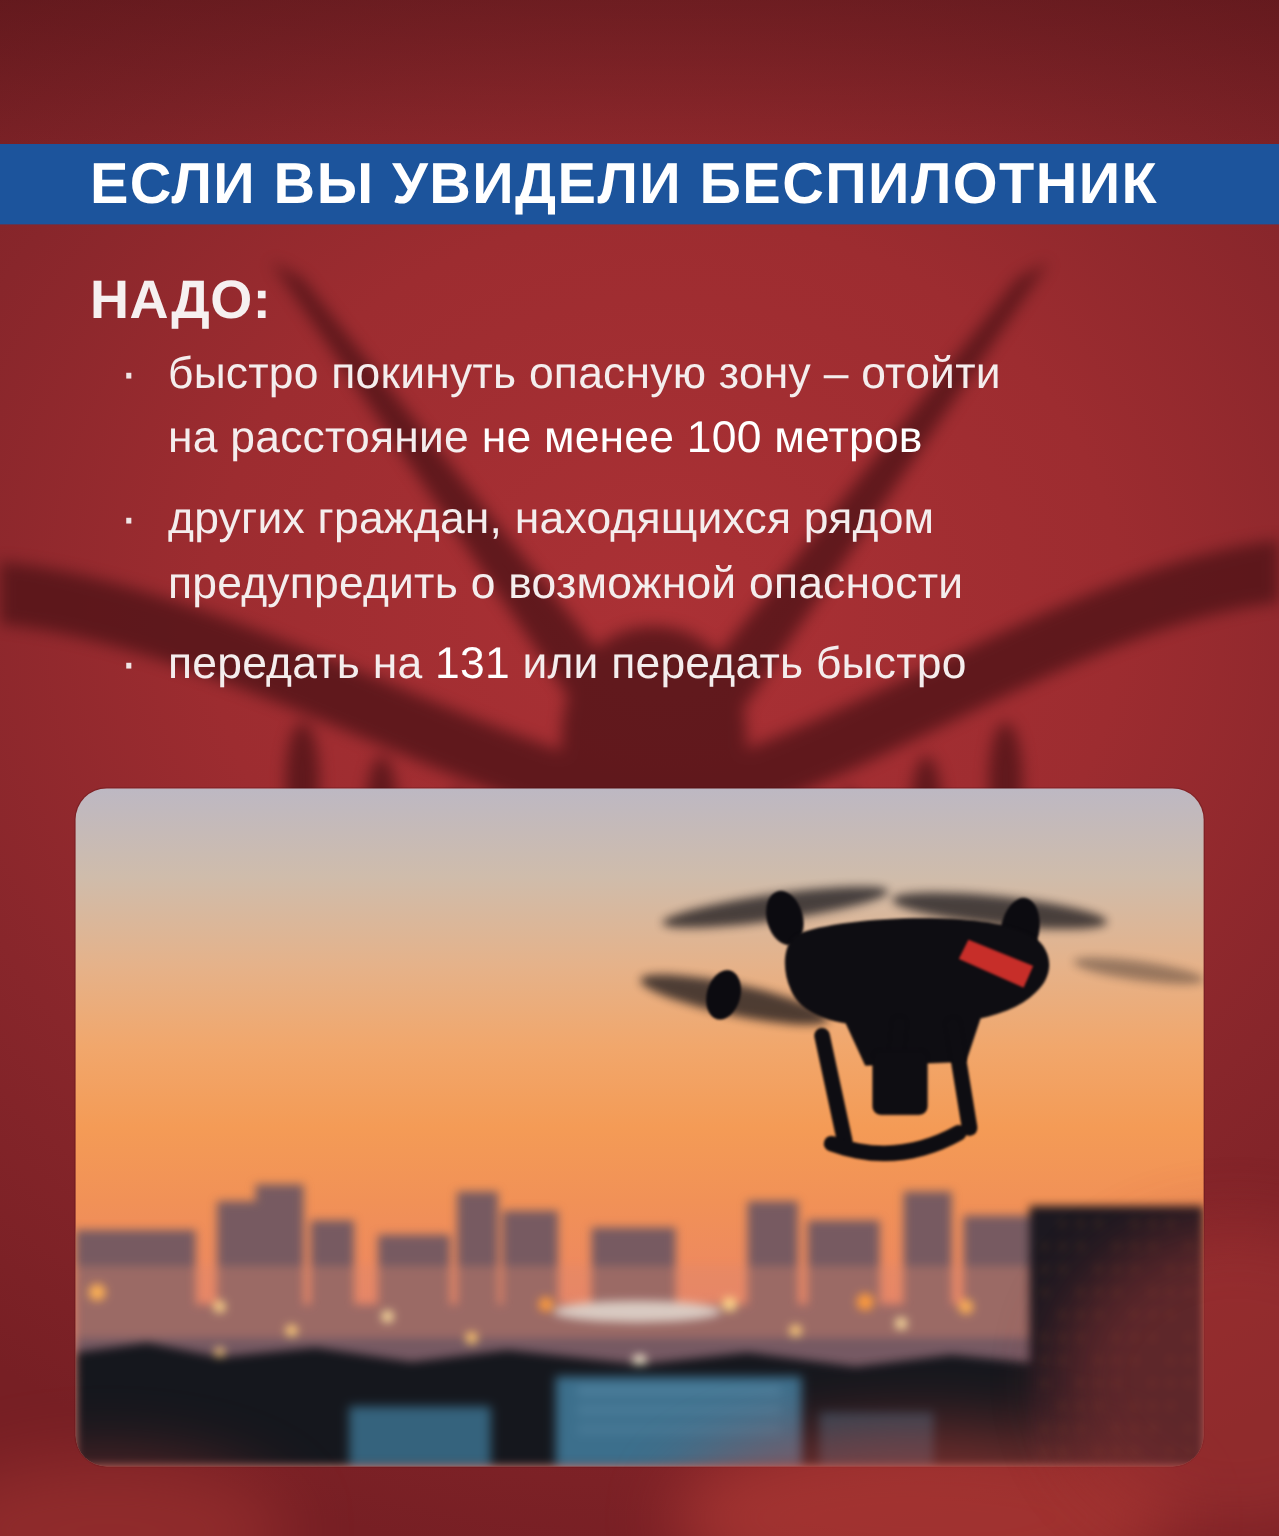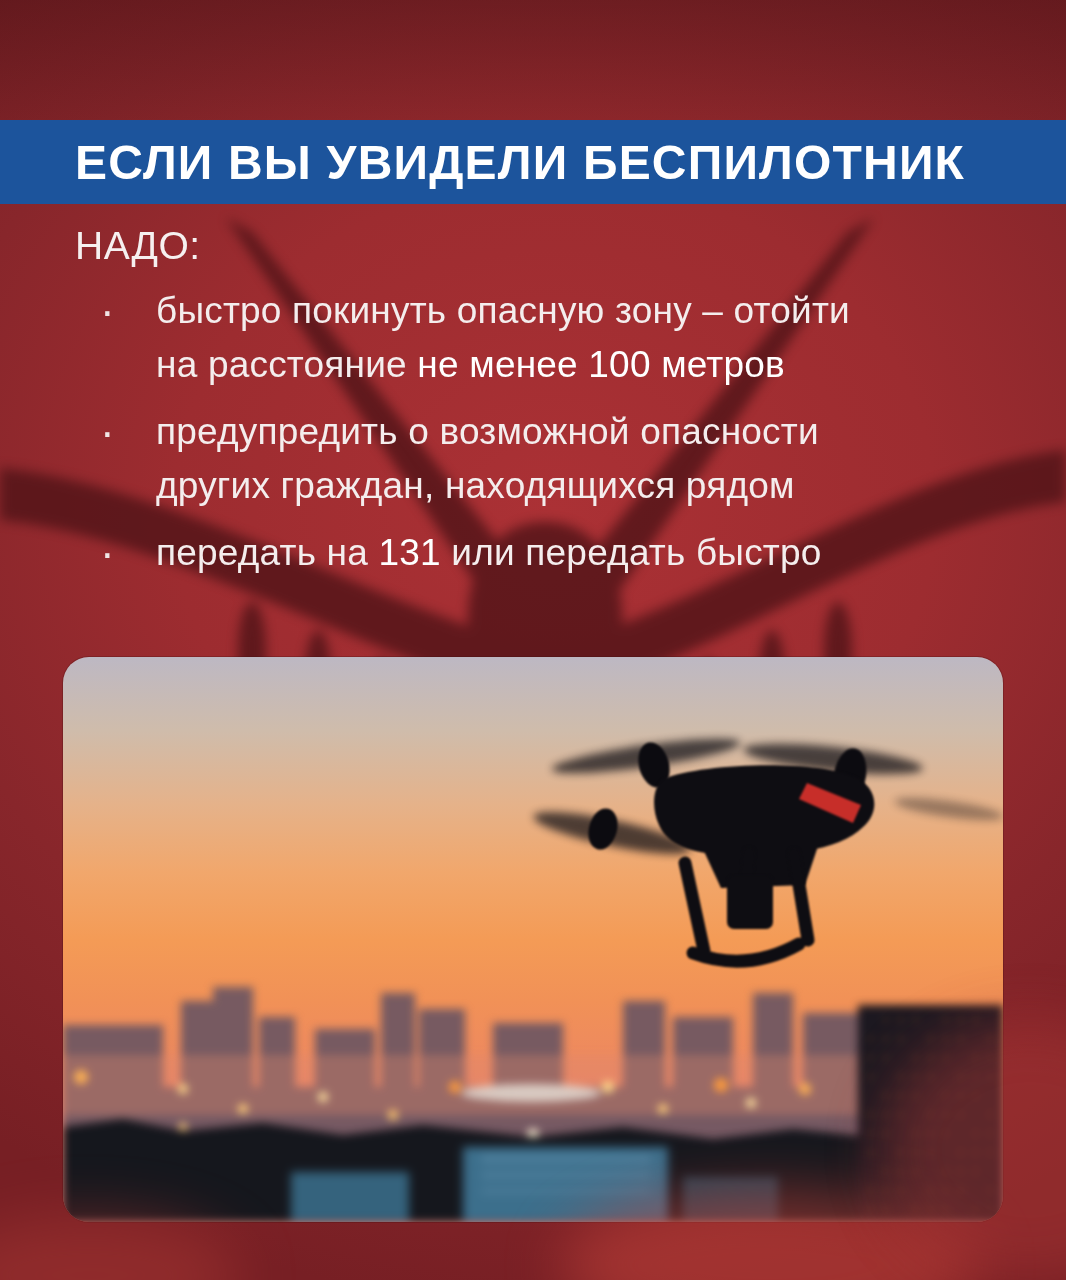--- a/index.html
+++ b/index.html
@@ -7,31 +7,31 @@
     position:relative;width:1066px;height:1280px;overflow:hidden;
     font-family:"Liberation Sans",sans-serif;
     background:
       radial-gradient(85% 62% at 52% 40%, #ab3135 0%, #9d2c30 42%, #88262b 70%, #771f24 100%);
   }
   .top-shade{position:absolute;left:0;top:0;width:100%;height:180px;
     background:linear-gradient(180deg, rgba(52,10,13,.35) 0%, rgba(52,10,13,0) 100%);}
   
   .uav{position:absolute;left:0;top:0;filter:blur(6px);opacity:.82;}
   
-  .banner{position:absolute;left:0;top:120px;width:100%;height:84px;background:#1c549c;
+  .banner{position:absolute;left:0;top:120px;width:100%;height:67px;background:#1c549c;
     display:flex;align-items:center;}
   .banner h1{margin:0;padding-left:75px;color:#fff;font-size:48px;font-weight:700;
     letter-spacing:1.2px;white-space:nowrap;}
   
   .heading{position:absolute;left:75px;top:224px;margin:0;color:#f6f0f0;
-    font-size:39px;font-weight:400;letter-spacing:.5px;}
+    font-size:45px;font-weight:700;letter-spacing:.5px;}
   ul.instructions{position:absolute;left:96px;top:284px;margin:0;padding:0;list-style:none;width:880px;}
   ul.instructions li{display:flex;margin-bottom:13px;}
   .dot{width:40px;flex:0 0 40px;color:#f0e6e6;font-size:44px;line-height:54px;text-align:left;padding-left:4px;}
-  .btext{color:#f4eded;font-size:37px;line-height:54px;font-weight:400;letter-spacing:.2px;margin-left:16px;}
+  .btext{color:#f4eded;font-size:37px;line-height:54px;font-weight:400;letter-spacing:.2px;}
   .btext b{font-weight:400;color:#ffffff;}
   .bline{white-space:nowrap;}
   
   .photo{position:absolute;left:63px;top:657px;width:940px;height:565px;border-radius:26px;overflow:hidden;
     background:linear-gradient(180deg,#bdb8c3 0%,#cfbcab 13%,#e5b28a 26%,#f1a76c 38%,#f49b56 50%,
       #f19157 61%,#ee8a5e 70%,#e88268 78%,#de7e70 85%,#d77e74 92%);
     box-shadow:0 0 0 1px rgba(60,10,12,.25);}
   .photo svg{position:absolute;left:0;top:0;}
   .soft{filter:blur(4px);}
   .soft2{filter:blur(2px);}
@@ -92,22 +92,22 @@
       <li>
         <span class="dot">·</span>
         <div class="btext">
           <div class="bline"><span>быстро покинуть опасную зону – отойти</span></div>
           <div class="bline"><span>на расстояние </span><b>не менее 100 метров</b></div>
         </div>
       </li>
       <li>
         <span class="dot">·</span>
         <div class="btext">
+          <div class="bline"><span>других граждан, находящихся рядом</span></div>
           <div class="bline"><span>предупредить о возможной опасности</span></div>
-          <div class="bline"><span>других граждан, находящихся рядом</span></div>
         </div>
       </li>
       <li>
         <span class="dot">·</span>
         <div class="btext">
           <div class="bline"><span>передать на </span><b>131</b><span> или передать быстро</span></div>
         </div>
       </li>
     </ul>
 

